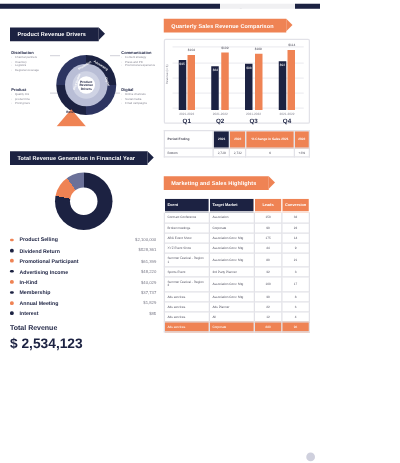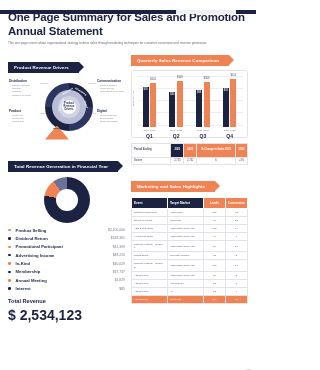--- a/index.html
+++ b/index.html
@@ -102,21 +102,21 @@
       background: conic-gradient(#1c2242 0 78%, #ef8354 78% 90%, #6b7199 90% 100%); }
   .donut2 .h { position: absolute; inset: 12px; border-radius: 50%; background: #fff; }
 
   .revlist { margin-top: 5px; }
   .revrow { display: flex; align-items: center; font-size: 4.2px; color: #1c2242;
             margin-bottom: 3.4px; }
   .dot { width: 2.6px; height: 2.6px; border-radius: 50%; margin-right: 5px; flex: none; }
   .rname { font-weight: bold; flex: 1; }
   .rval { font-size: 3.4px; color: #7a7a88; white-space: nowrap; }
   .trtitle { margin-top: 7px; font-size: 5.6px; font-weight: bold; color: #1c2242; }
-  .tramount { margin-top: 3px; font-size: 14px; font-weight: bold; color: #1c2242; }
+  .tramount { margin-top: 3px; font-size: 11px; font-weight: bold; color: #1c2242; }
 
   
   .highlights { margin-top: 9px; }
   .htable { margin-top: 5px; width: 100%; border-collapse: collapse; table-layout: fixed; }
   .htable th { font-size: 3.1px; font-weight: bold; color: #fff; padding: 3px 2px;
                border: .4px solid #fff; text-align: left; }
   .htable th.navy { background: #1c2242; }
   .htable th.orange { background: #ef8354; text-align: center; }
   .htable td { font-size: 2.5px; color: #5a5a68; border: .4px solid #e2e2e8;
                padding: 2px; line-height: 1.25; }
@@ -130,21 +130,20 @@
 </head>
 <body>
 
 <div class="slide">
 
   <div class="topbar">
     <div class="seg s1"></div>
     <div class="seg s2"></div>
   </div>
 
-  <div class="title">One Page Summary for Sales and Promotion Annual Statement</div>
   <div class="subtitle">This one page covers about organizational strategy to drive sales through marketing techniques for customer conversion and revenue generation.</div>
 
   <div class="row" style="margin-top:2px;">
 
     <div class="colL">
       <div class="drivers">
         <span class="ribbon navy">Product Revenue Drivers</span>
 
         <div class="diagram">
           <div class="dlabel" style="left:1px; top:2px;">Distribution</div>

